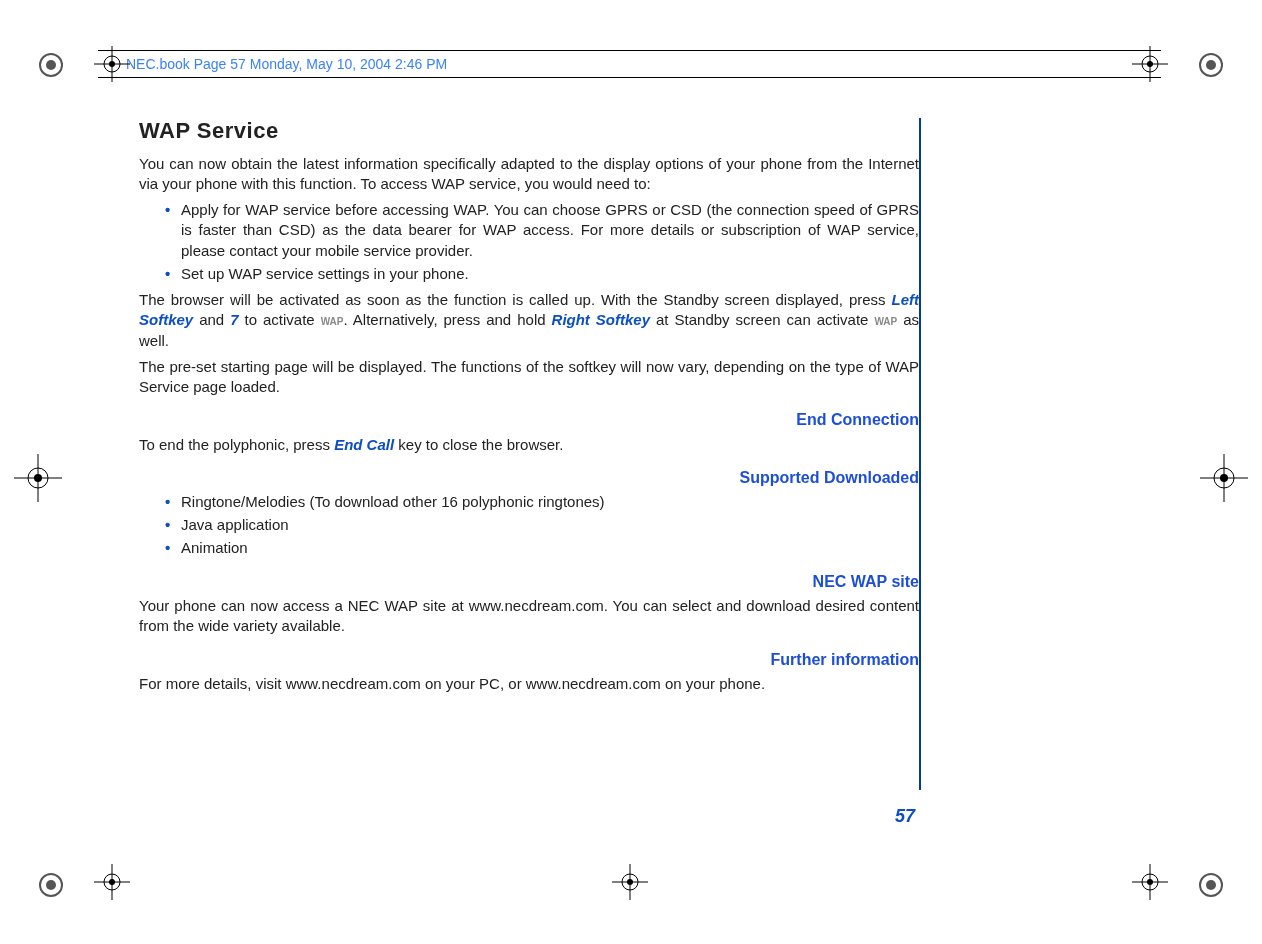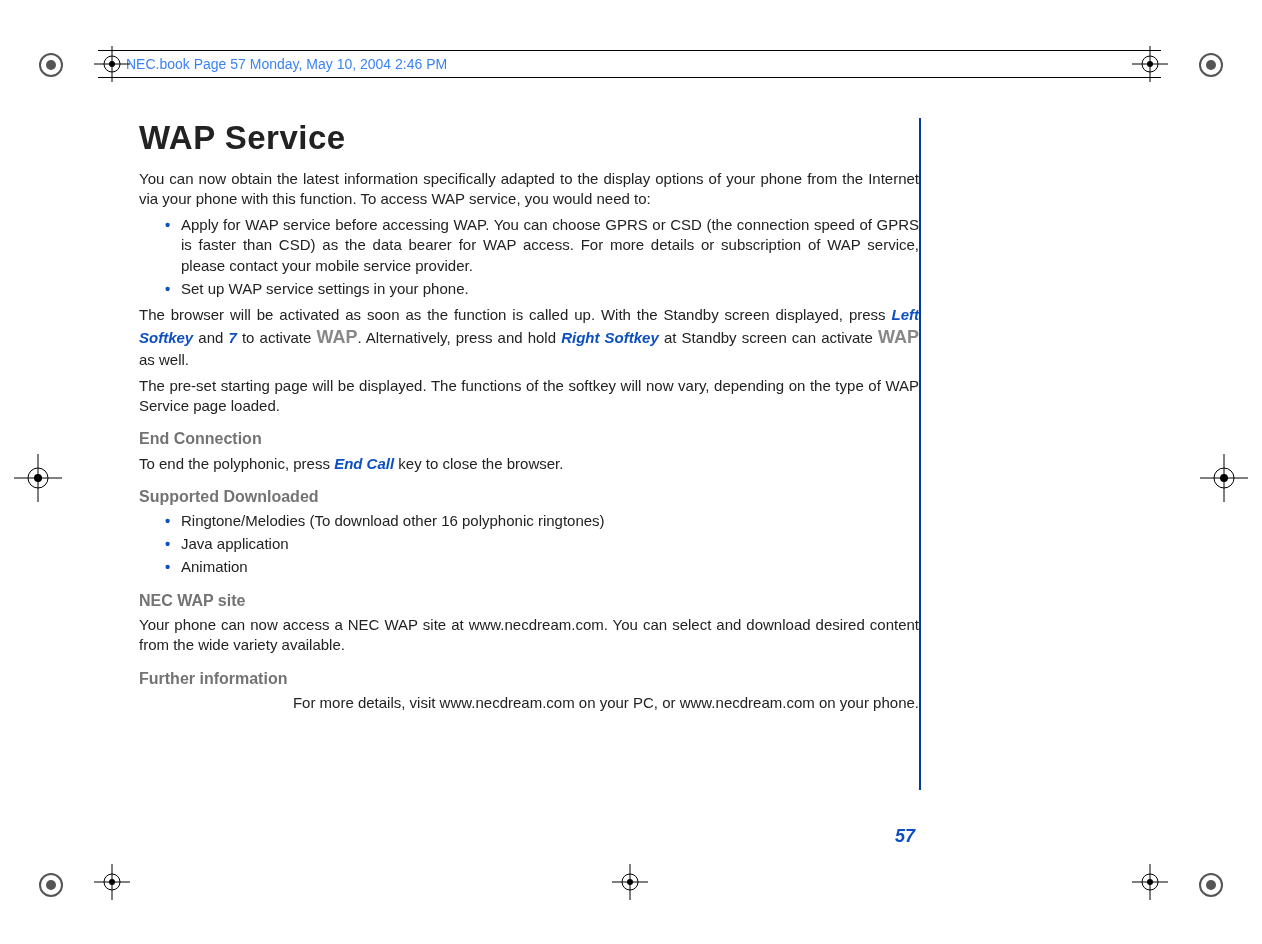--- a/index.html
+++ b/index.html
@@ -42,31 +42,31 @@
     position: absolute;
     left: 919px;
     top: 118px;
     width: 0;
     height: 672px;
     border-left: 2px solid #003a9b;
   }
   h1 {
     font-family: "Arial Black", Arial, sans-serif;
     font-weight: 900;
-    font-size: 33px;
+    font-size: 22px;
     margin: 0 0 8px 0;
     letter-spacing: 0.5px;
     text-align: left;
   }
   h2 {
-    color: #737373;
+    color: #1d4ed8;
     font-weight: bold;
     font-size: 16px;
     margin: 12px 0 2px 0;
-    text-align: left;
+    text-align: right;
   }
   p { margin: 4px 0 6px 0; }
   ul {
     margin: 2px 0 6px 0;
     padding-left: 42px;
     list-style: none;
     text-align: left;
   }
   ul li {
     position: relative;
@@ -74,25 +74,25 @@
     text-align: justify;
   }
   ul li::before {
     content: "•";
     color: #0b4fc2;
     position: absolute;
     left: -16px;
     font-weight: bold;
   }
   .key { color: #0b4fc2; font-weight: bold; font-style: italic; }
-  .menu { color: #888; font-weight: 900; font-family: "Arial Black", Arial, sans-serif; font-size: 18px; }
+  .menu { color: #888; font-weight: 900; font-family: "Arial Black", Arial, sans-serif; font-size: 10px; }
   .page-num {
     position: absolute;
     left: 895px;
-    top: 826px;
+    top: 806px;
     color: #0b4fc2;
     font-weight: 900;
     font-style: italic;
     font-size: 18px;
   }
 </style>
 </head>
 <body>
 
 <div class="header-line"></div>
@@ -182,16 +182,16 @@
   <ul>
     <li>Ringtone/Melodies (To download other 16 polyphonic ringtones)</li>
     <li>Java application</li>
     <li>Animation</li>
   </ul>
 
   <h2>NEC WAP site</h2>
   <p>Your phone can now access a NEC WAP site at www.necdream.com. You can select and download desired content from the wide variety available.</p>
 
   <h2>Further information</h2>
-  <p style="text-align:right">For more details, visit www.necdream.com on your PC, or www.necdream.com on your phone.</p>
+  <p style="text-align:left">For more details, visit www.necdream.com on your PC, or www.necdream.com on your phone.</p>
 </div>
 
 <div class="page-num">57</div>
 
 </body></html>

